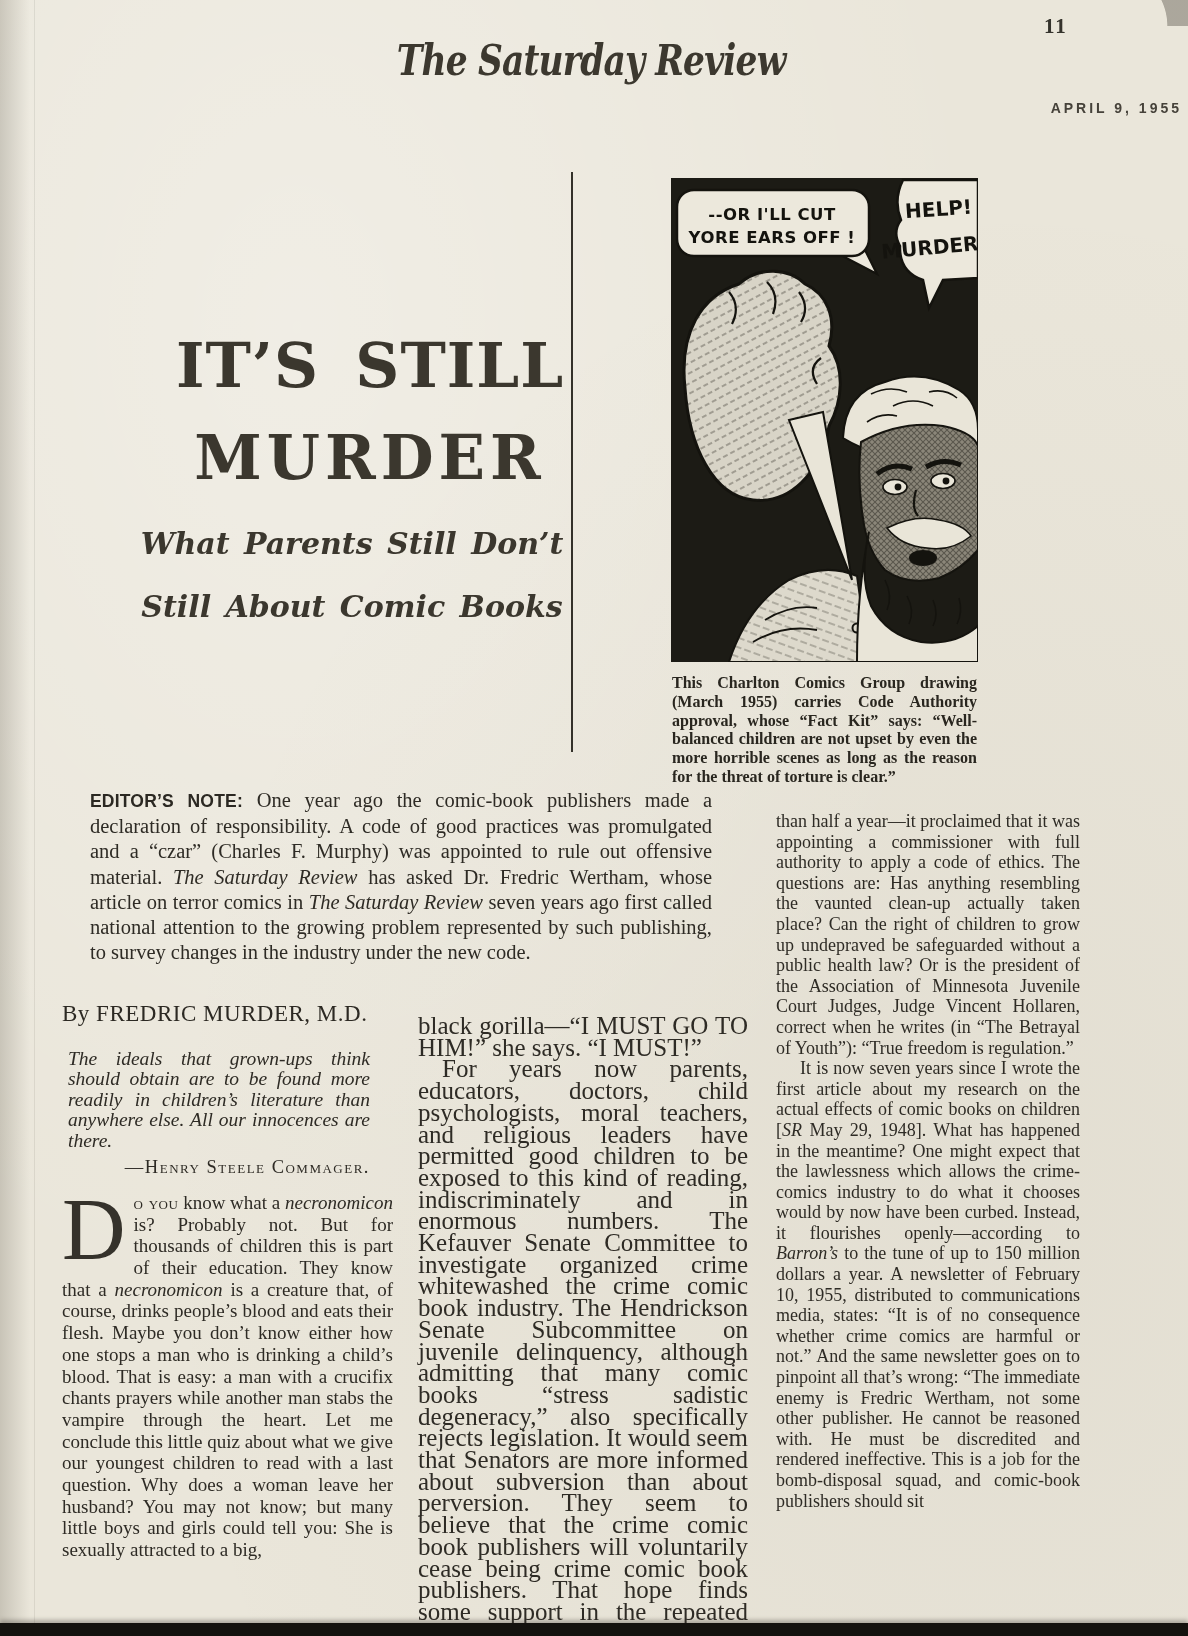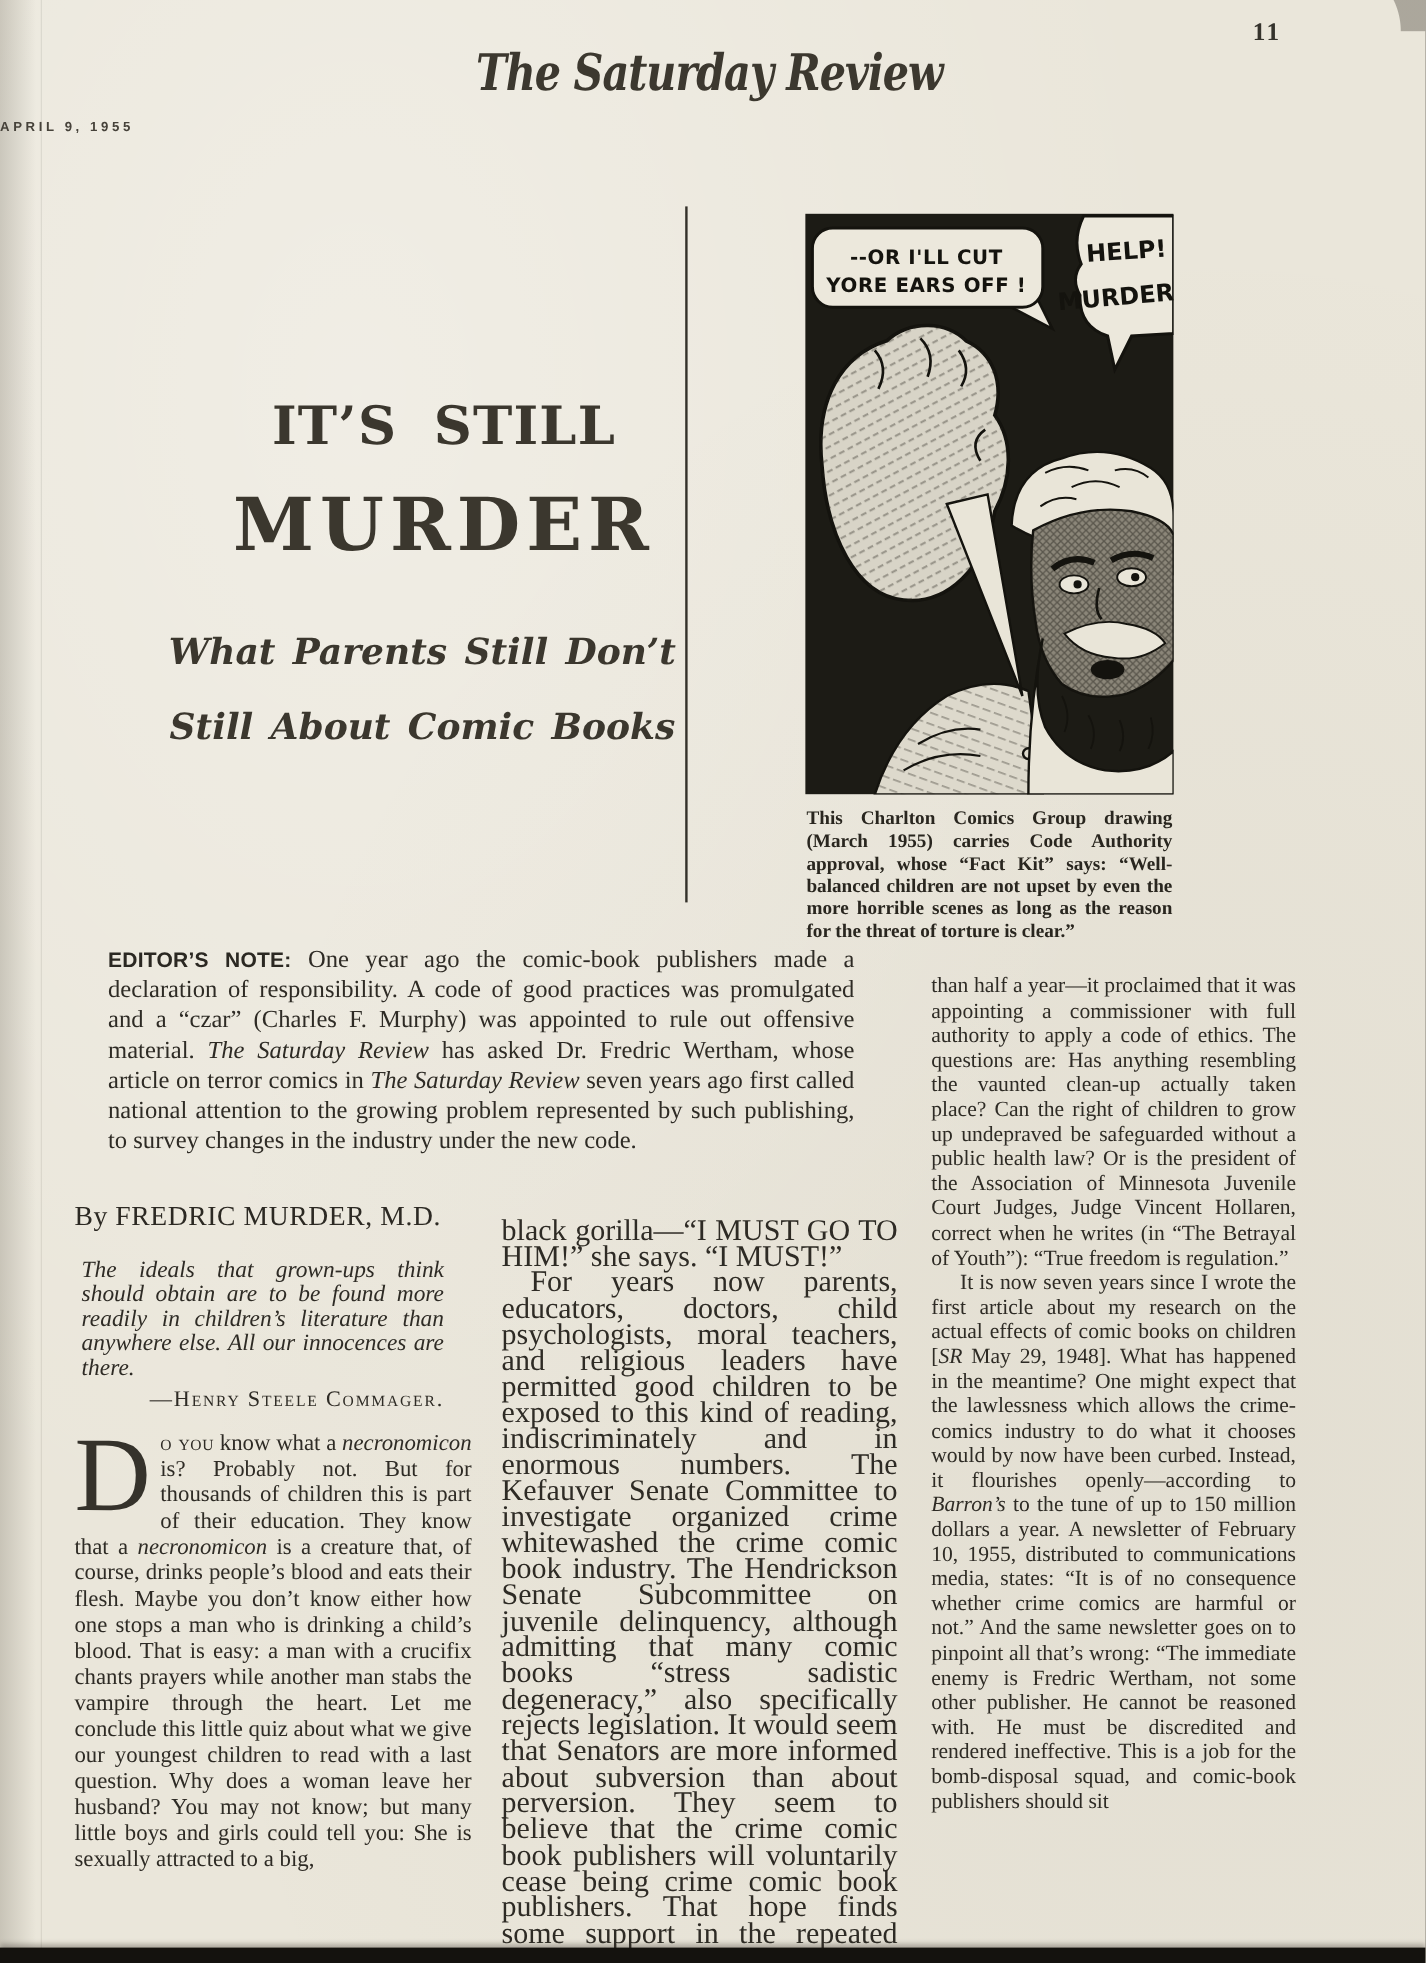--- a/index.html
+++ b/index.html
@@ -25,29 +25,29 @@
   .bottom-edge{position:absolute;left:0;right:0;bottom:0;height:13px;background:#14120e;
     box-shadow:0 -3px 4px rgba(60,55,45,.35);}
 
   .page-number{position:absolute;left:1044px;top:14px;
     font-size:21px;font-weight:700;letter-spacing:2px;color:#35332c;}
 
   .masthead{position:absolute;left:0;top:36px;width:1182px;text-align:center;}
   .masthead-text{display:inline-block;transform:scaleX(.82);transform-origin:50% 50%;
     font-family:"DejaVu Serif",serif;font-style:italic;font-weight:700;
     font-size:42px;color:#3c382f;letter-spacing:-1px;}
-  .issue-date{position:absolute;left:0;top:100px;width:1182px;text-align:left;
-    font-family:"Liberation Sans",sans-serif;font-weight:700;font-size:11px;
+  .issue-date{position:absolute;left:0;top:100px;width:1182px;text-align:right;
+    font-family:"Liberation Sans",sans-serif;font-weight:700;font-size:14px;
     letter-spacing:3px;color:#46423a;}
 
   .divider{position:absolute;left:571px;top:172px;width:2px;height:580px;background:#34312a;}
 
   .title{position:absolute;left:150px;top:330px;width:440px;text-align:center;
     font-family:"DejaVu Serif",serif;font-weight:700;color:#3b372e;}
-  .title .tl1{font-size:44px;letter-spacing:1px;word-spacing:14px;}
+  .title .tl1{font-size:61px;letter-spacing:1px;word-spacing:14px;}
   .title .tl2{font-size:61px;letter-spacing:5px;margin-top:21px;}
 
   .subtitle{position:absolute;left:128px;top:526px;width:448px;text-align:center;
     font-family:"DejaVu Serif",serif;font-style:italic;font-weight:700;
     font-size:30px;color:#3b372e;word-spacing:4px;}
   .subtitle .sl2{margin-top:28px;}
 
   .comic{position:absolute;left:671px;top:178px;width:307px;height:484px;margin:0;padding:0;}
   .comic svg{display:block;}
 

